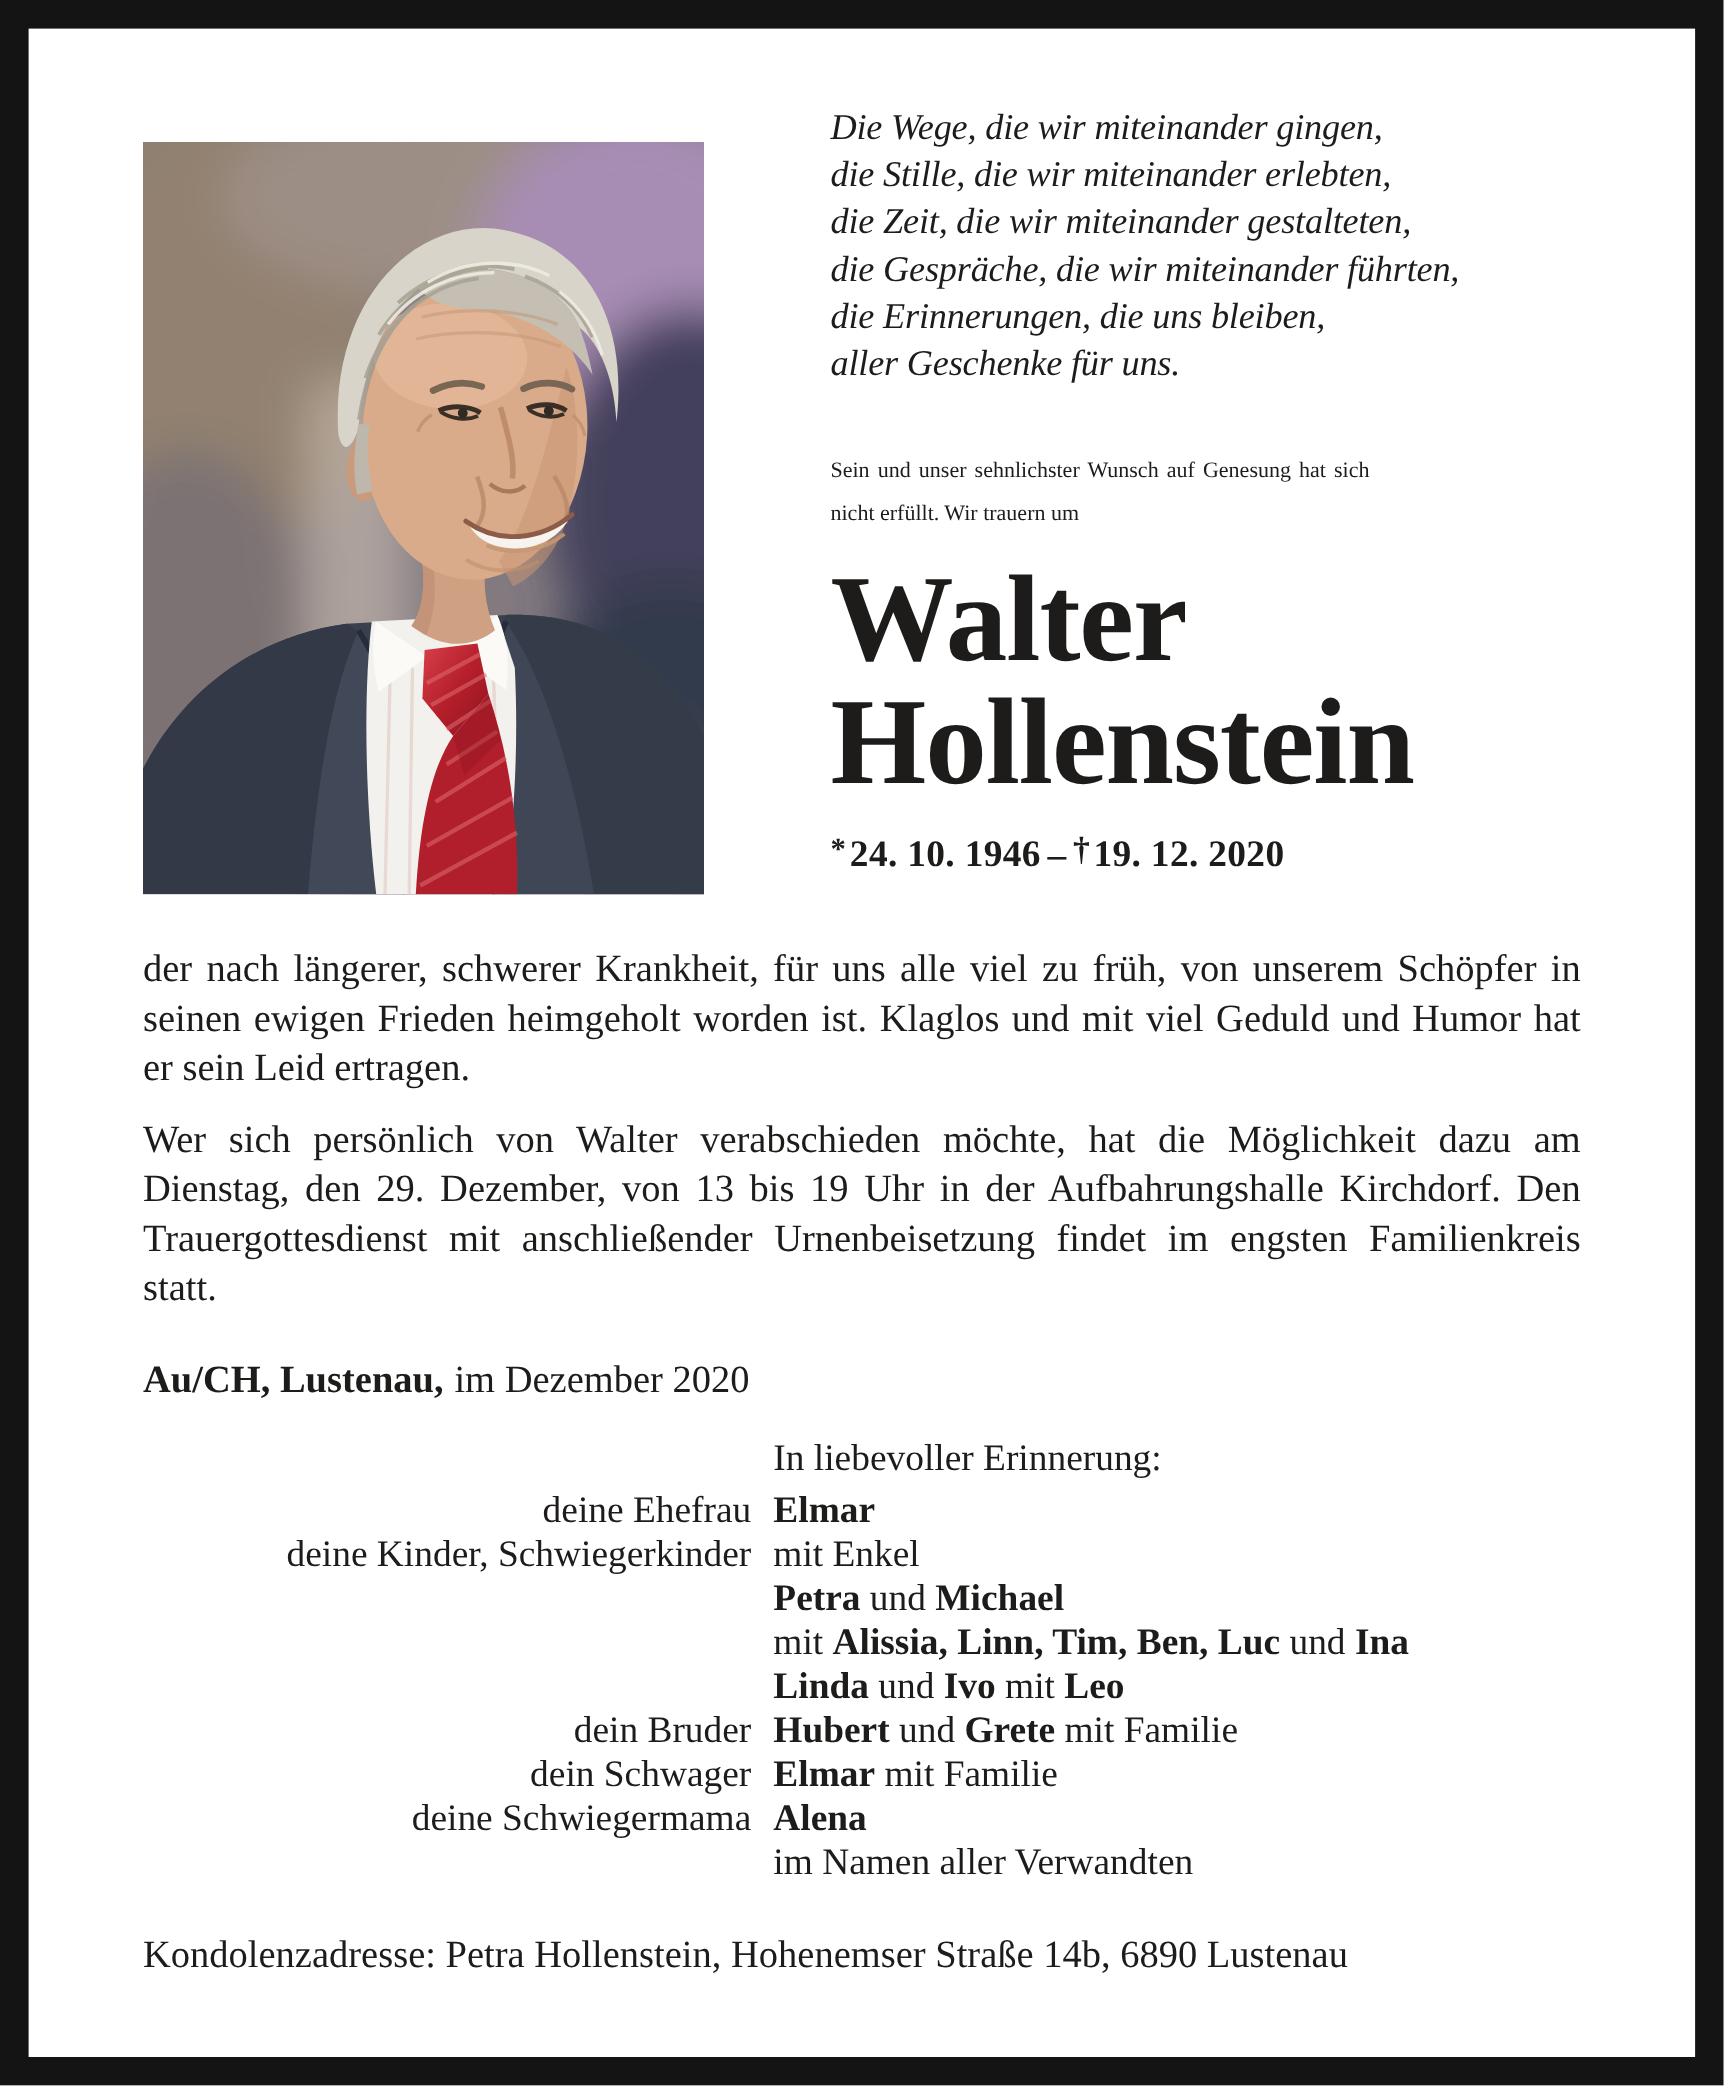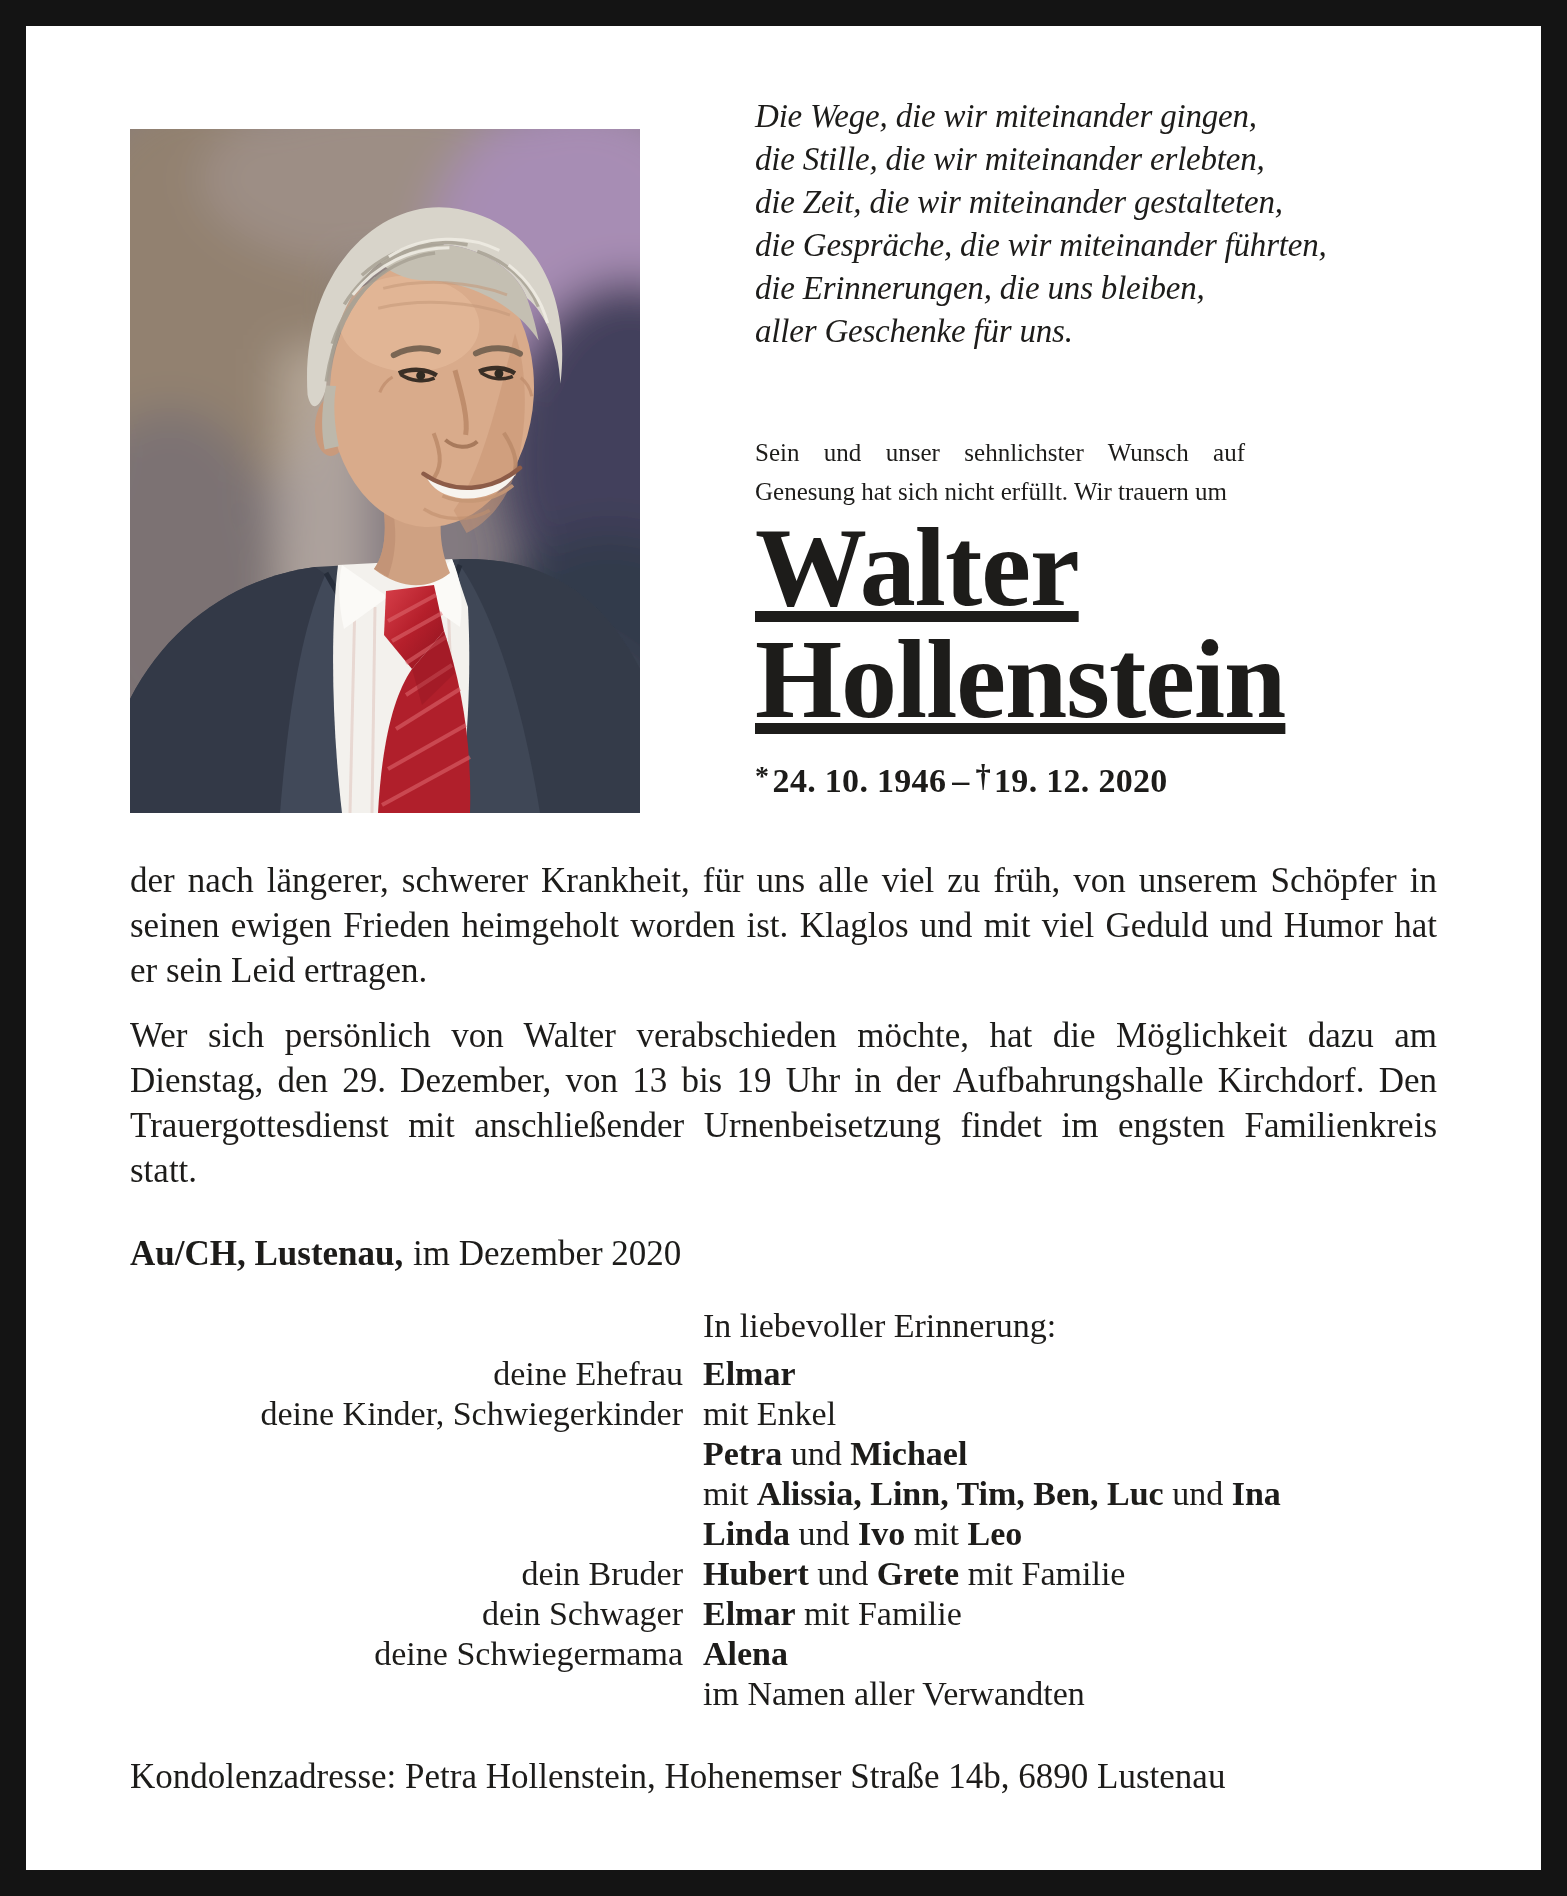--- a/index.html
+++ b/index.html
@@ -21,30 +21,30 @@
 
   
   .top-row { display:flex; align-items:flex-start; }
   .photo { width:510px; height:684px; flex:none; margin-top:34px; display:block; }
   .right-col { width:490px; flex:none; margin-left:115px; }
 
   .poem { font-style:italic; font-size:33px; line-height:43px; letter-spacing:-0.2px; }
   .poem-line { white-space:nowrap; }
 
   .intro {
-    margin-top:80px;
-    font-size:25px; line-height:39px;
+    margin-top:56px;
+    font-size:20px; line-height:39px;
     text-align:justify;
   }
 
   .name {
+    margin-top:20px;
     font-size:112px; line-height:112px;
     font-weight:600; letter-spacing:-1px;
     white-space:nowrap;
-    text-decoration:underline;
   }
   .name .name-line { display:block; }
 
   .dates {
     margin-top:24px;
     font-size:34px; font-weight:700; letter-spacing:0.3px;
     white-space:nowrap;
   }
   .dates .sym  { font-size:0.82em; vertical-align:0.22em; margin-right:0.12em; }
   .dates .dagger { font-size:0.9em; vertical-align:0.18em; margin-left:0.1em; margin-right:0.1em; }

